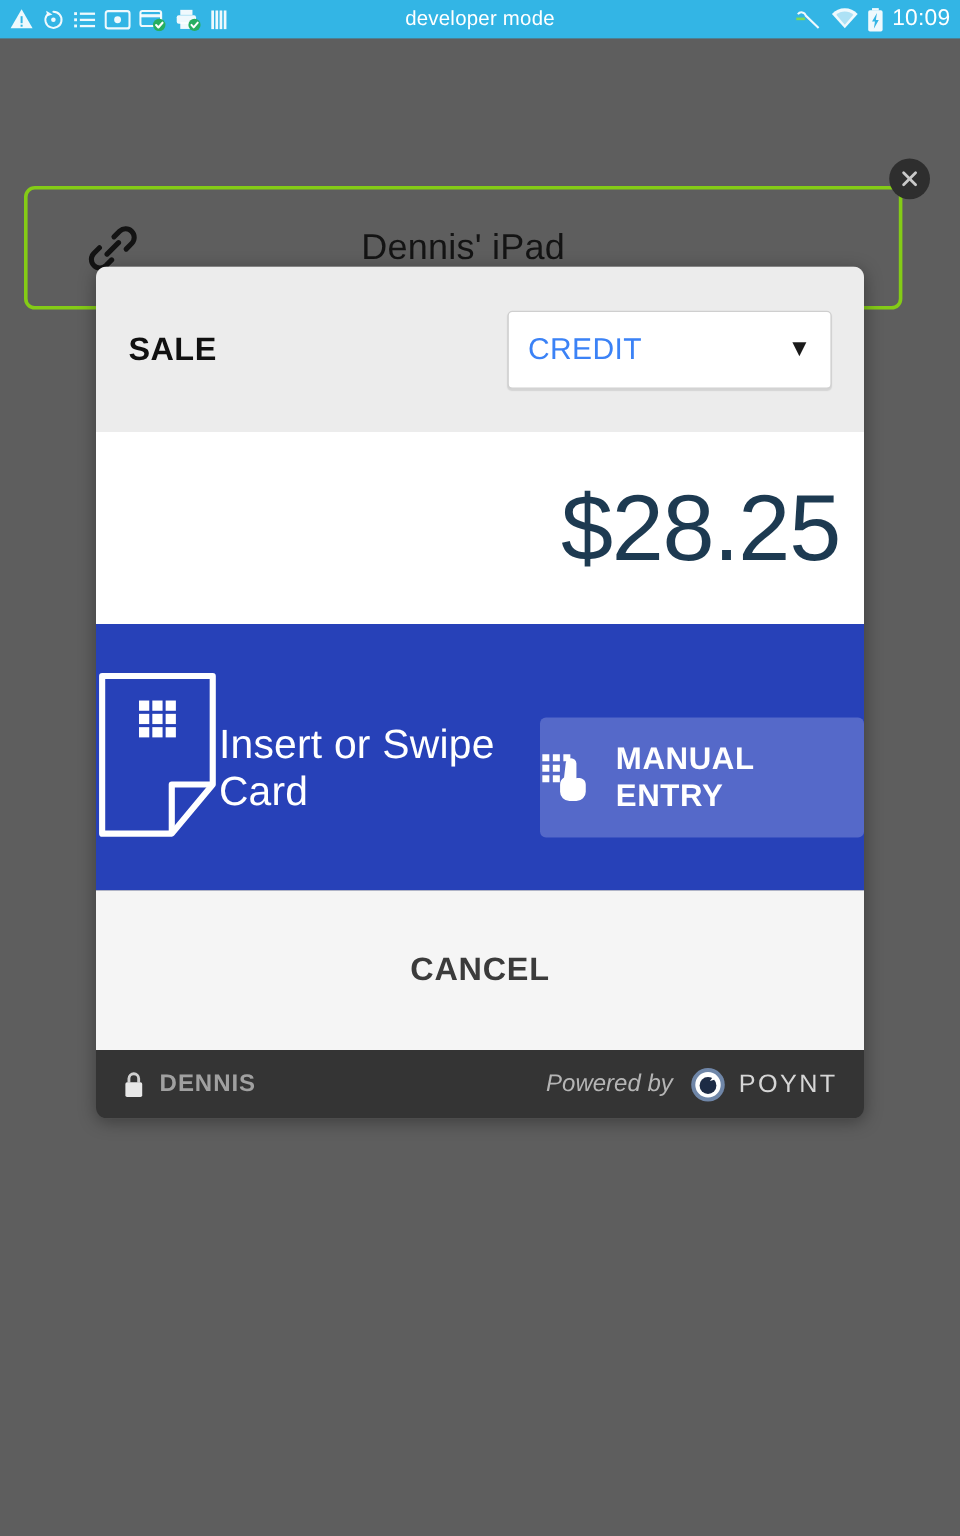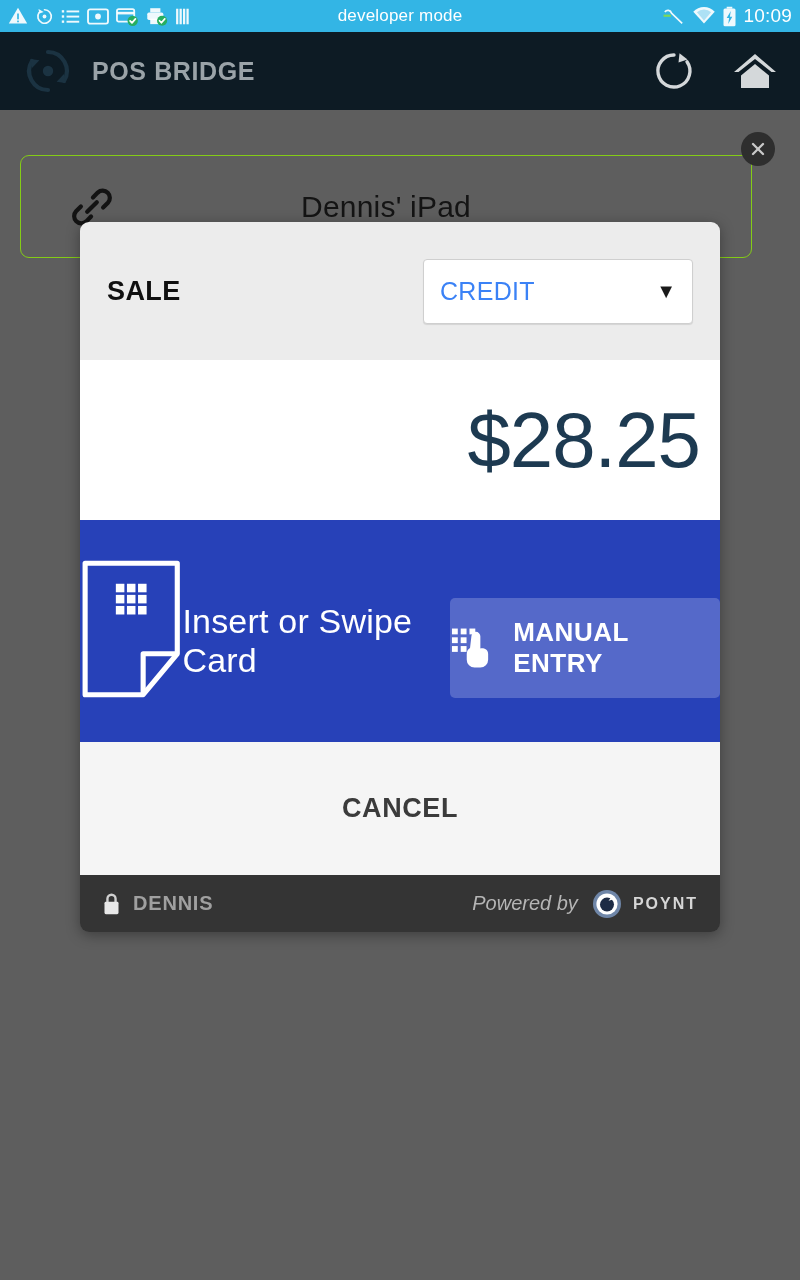--- a/index.html
+++ b/index.html
@@ -38,21 +38,21 @@
   }
   .appbar-title {
     color:#9aa3a8; font-size:25px; font-weight:bold;
     letter-spacing:0.6px; margin-left:18px;
   }
   .appbar-actions { margin-left:auto; display:flex; align-items:center; gap:36px; }
 
   
   .bg-card {
     position:absolute; left:20px; top:155px; width:732px; height:103px;
-    border:1px solid #84cc16; border-radius:9px;
+    border:3px solid #84cc16; border-radius:9px;
     display:flex; align-items:center;
   }
   .bg-card-icon { position:absolute; left:48px; top:50%; transform:translateY(-50%); }
   .bg-card-label {
     width:100%; text-align:center; color:#141414;
     font-size:30px; letter-spacing:0.2px;
   }
   .close-btn {
     position:absolute; left:741px; top:132px; width:34px; height:34px;
     border-radius:50%; background:#2e2e2e;
@@ -122,21 +122,21 @@
   }
   .footer-user {
     color:#a0a0a0; font-size:20px; font-weight:bold;
     letter-spacing:0.8px; margin-left:12px;
   }
   .footer-right { margin-left:auto; display:flex; align-items:center; }
   .footer-powered {
     color:#b5b5b5; font-size:20px; font-style:italic; margin-right:14px;
   }
   .footer-brand {
-    color:#d6d6d6; font-size:16px; font-weight:bold;
+    color:#d6d6d6; font-size:21px; font-weight:normal;
     letter-spacing:2px; margin-left:11px;
   }
 </style>
 </head>
 <body>
 
 <div id="screen">
 
   <div class="statusbar">
     <div class="sb-left">
@@ -200,40 +200,20 @@
       </svg>
       <svg class="sb-ico" width="15" height="21" viewBox="0 0 16 22">
         <rect x="5" y="0.6" width="6" height="2" fill="#ffffff" fill-opacity="0.92"></rect>
         <rect x="1.6" y="2.4" width="12.8" height="19" rx="1.6" fill="#ffffff" fill-opacity="0.92"></rect>
         <path d="M9.4 5 L5 12.6 h2.6 L6.6 19 L11 11.2 H8.4 Z" fill="#33b5e5"></path>
       </svg>
       <span class="sb-clock">10:09</span>
     </div>
   </div>
 
-  <div class="appbar">
-    <svg width="52" height="52" viewBox="0 0 52 52">
-      <path d="M26 7 a19 19 0 0 1 16 29" fill="none" stroke="#1b3342" stroke-width="4.2" stroke-linecap="round"></path>
-      <path d="M26 45 a19 19 0 0 1 -16 -29" fill="none" stroke="#1b3342" stroke-width="4.2" stroke-linecap="round"></path>
-      <path d="M42 29 l1.6 9 l-9 -1.2 Z" fill="#1b3342"></path>
-      <path d="M10 23 l-1.6 -9 l9 1.2 Z" fill="#1b3342"></path>
-      <circle cx="26" cy="26" r="5.2" fill="#1b3342"></circle>
-    </svg>
-    <span class="appbar-title">POS BRIDGE</span>
-    <div class="appbar-actions">
-      <svg width="44" height="44" viewBox="0 0 44 44">
-        <path d="M22 6 a16 16 0 1 0 13 6.8" fill="none" stroke="#d4d8da" stroke-width="3.4" stroke-linecap="round"></path>
-        <path d="M27.5 4.2 L35.5 10.5 L26.5 13.6 Z" fill="#d4d8da"></path>
-      </svg>
-      <svg width="46" height="42" viewBox="0 0 46 42">
-        <path d="M23 4 L44 22 L39.5 22 L23 9 L6.5 22 L2 22 Z" fill="#d4d8da"></path>
-        <path d="M23 14 L37 25.5 L37 38 L9 38 L9 25.5 Z" fill="#d4d8da"></path>
-      </svg>
-    </div>
-  </div>
 
   <div class="bg-card">
     <svg class="bg-card-icon" width="46" height="46" viewBox="0 0 48 48">
       <g fill="none" stroke="#131313" stroke-width="4.4" stroke-linecap="round">
         <path d="M19 29 L29 19"></path>
         <path d="M23 34 l-5 5 a7.5 7.5 0 0 1 -10.6 -10.6 l5 -5"></path>
         <path d="M25 14 l5 -5 a7.5 7.5 0 0 1 10.6 10.6 l-5 5"></path>
       </g>
     </svg>
     <span class="bg-card-label">Dennis' iPad</span>

